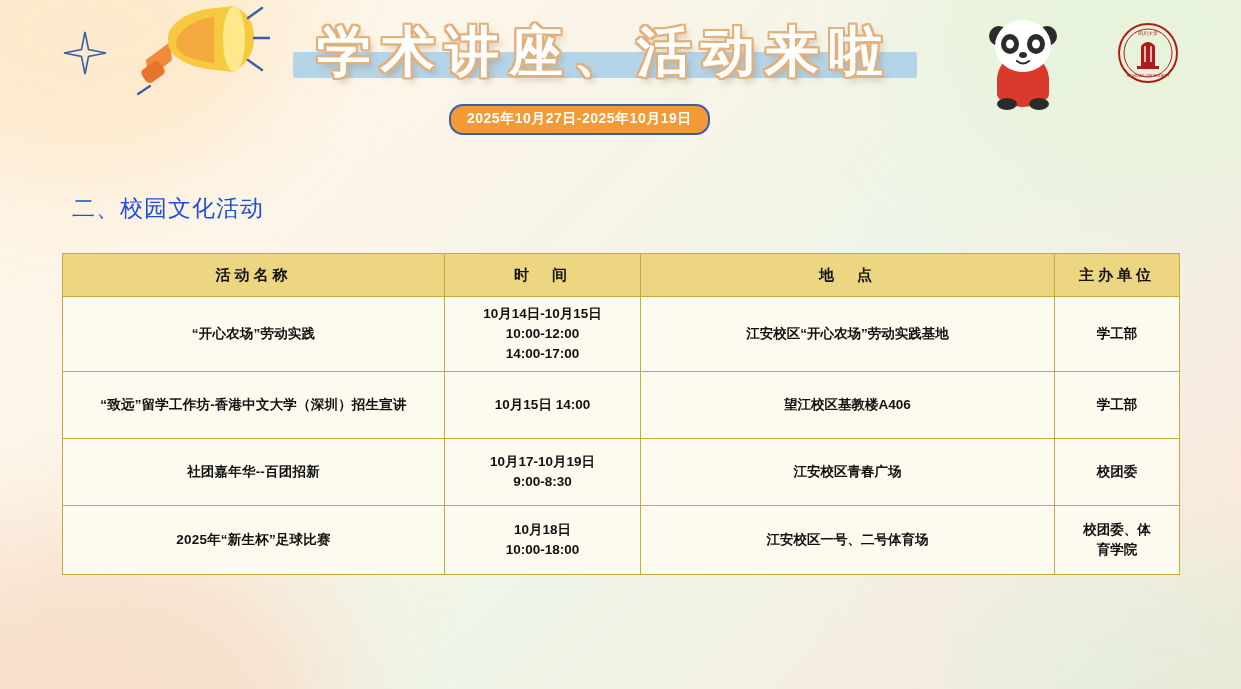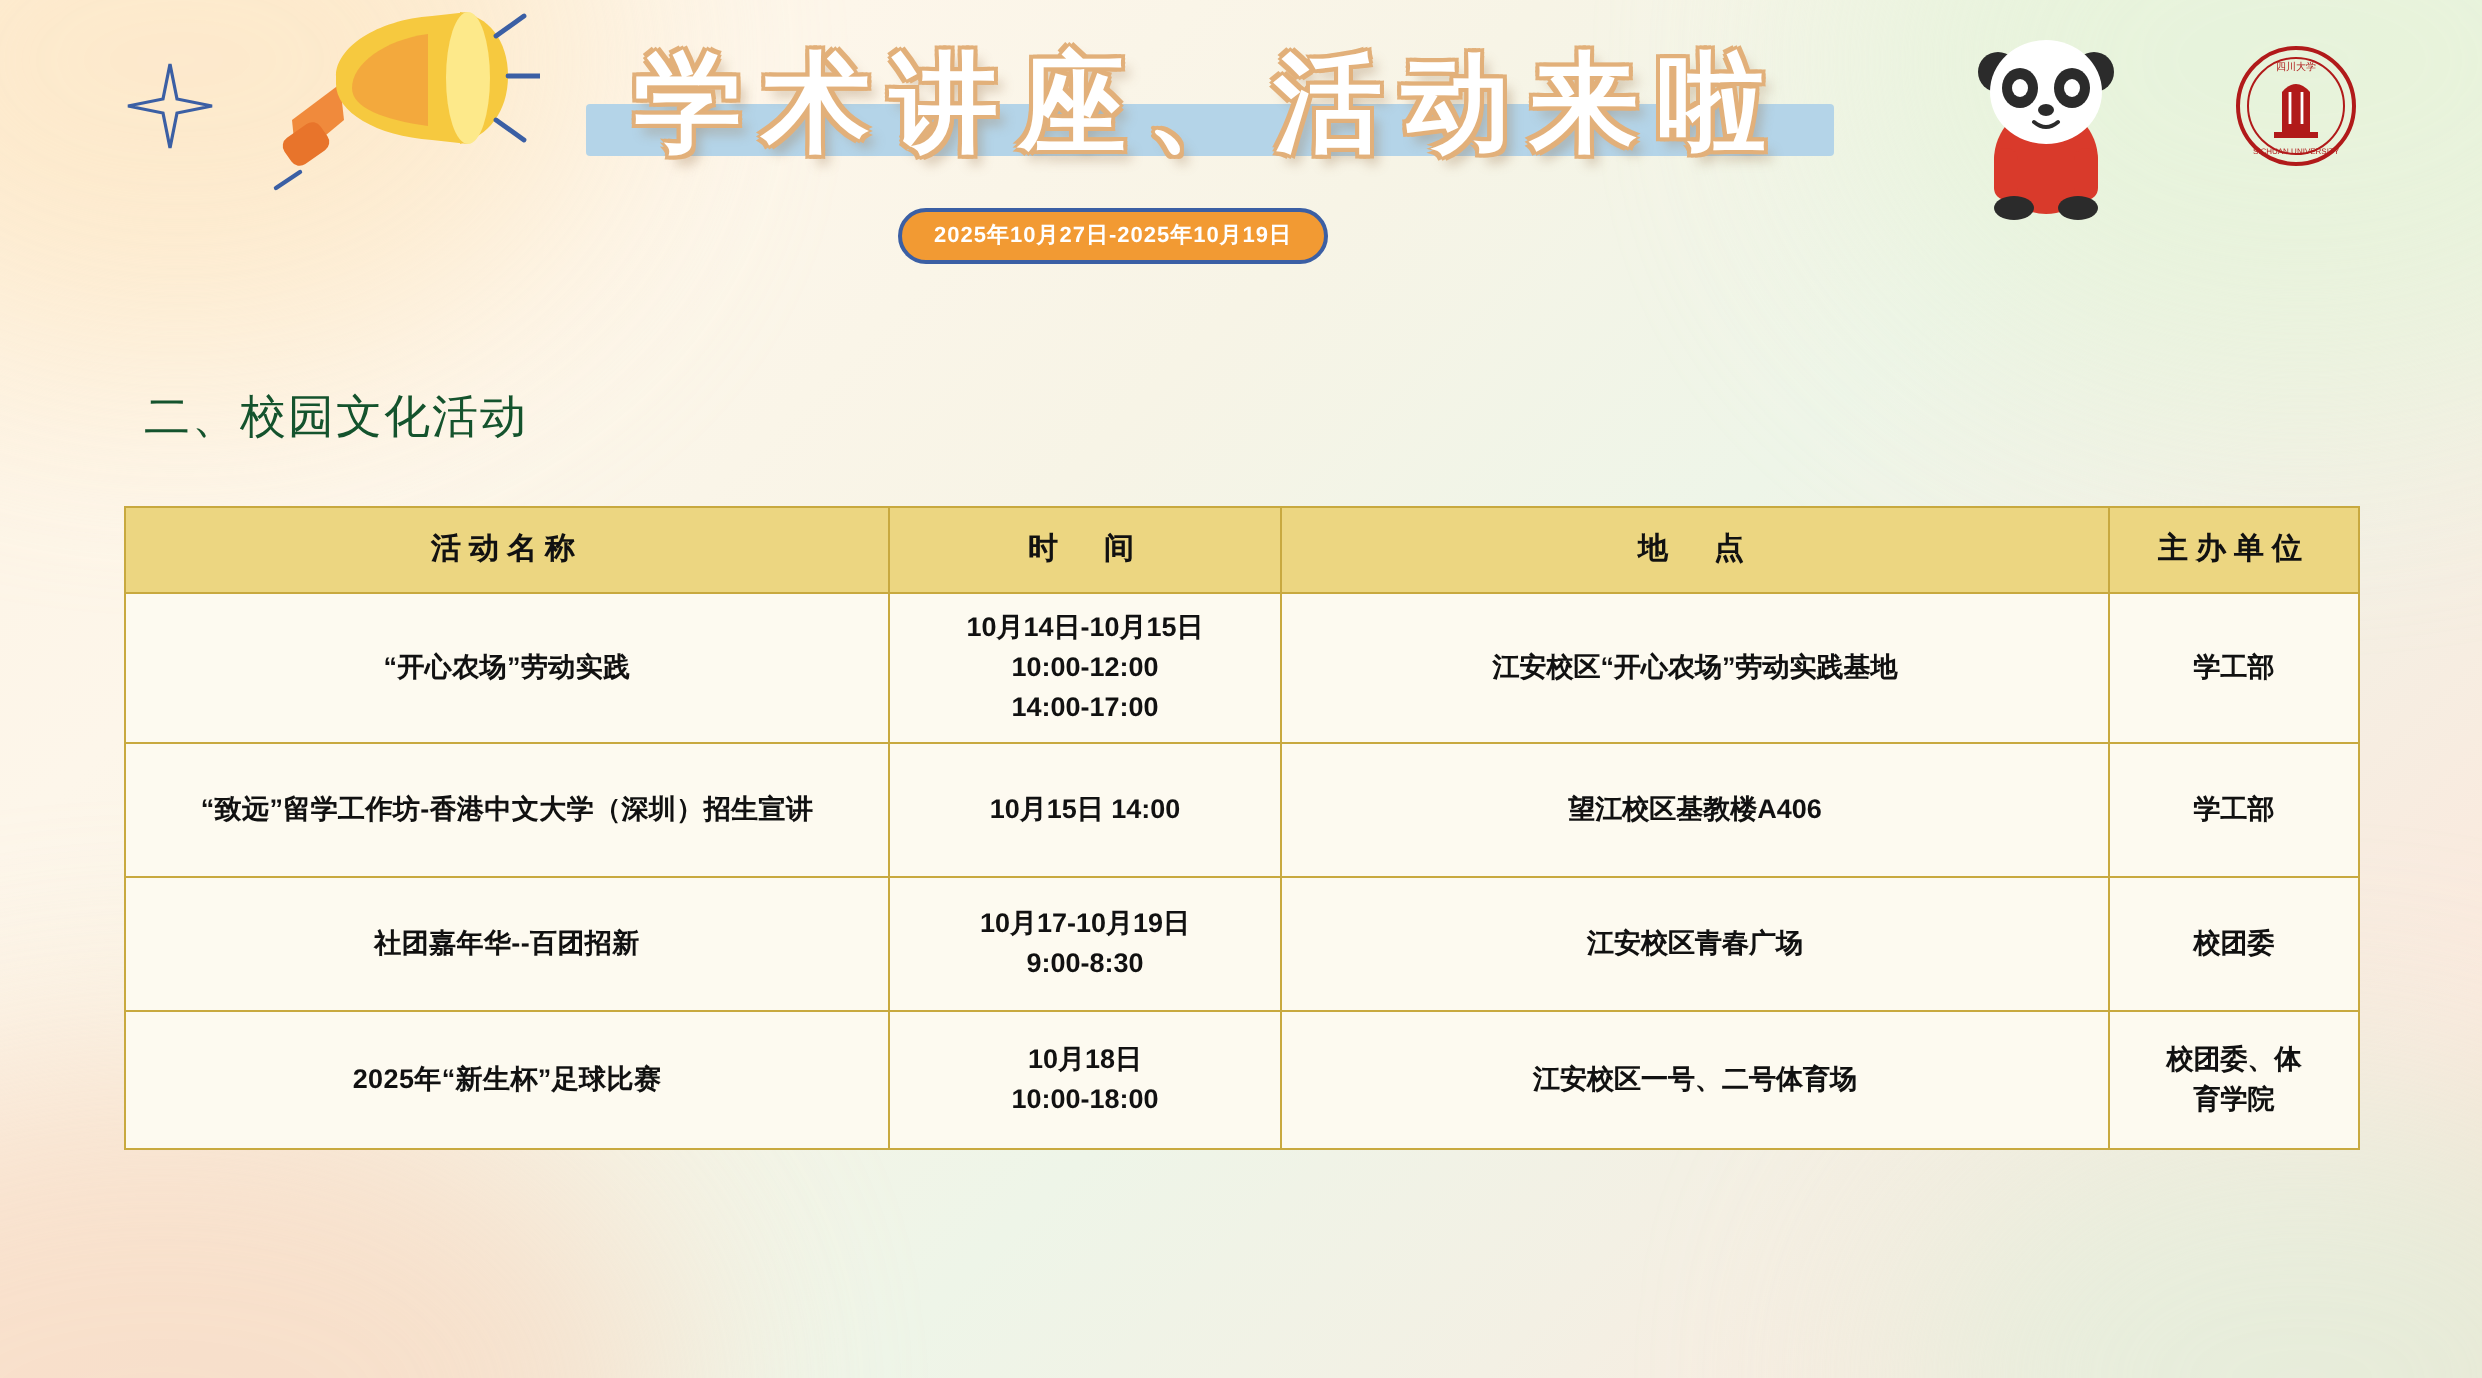--- a/index.html
+++ b/index.html
@@ -80,21 +80,21 @@
   }
   .date-pill {
     position: absolute;
     left: 449px;
     top: 104px;
     padding: 4px 16px 5px;
     background: #f29a33;
     border: 2px solid #3b5fa4;
     border-radius: 14px;
     color: #ffffff;
-    font-size: 11px;
+    font-size: 14px;
     font-weight: bold;
     letter-spacing: .5px;
     white-space: nowrap;
   }
   .panda {
     position: absolute;
     right: 172px;
     top: 8px;
     width: 92px;
     height: 104px;
@@ -107,21 +107,21 @@
     height: 62px;
   }
 
   
   .section-heading {
     position: absolute;
     left: 72px;
     top: 193px;
     font-family: Liberation Sans, sans-serif;
     font-size: 23px;
-    color: #14532d;
+    color: #1d4ed8;
     letter-spacing: 1px;
   }
 
   
   .table-wrap {
     position: absolute;
     left: 62px;
     top: 253px;
     width: 1117px;
   }

